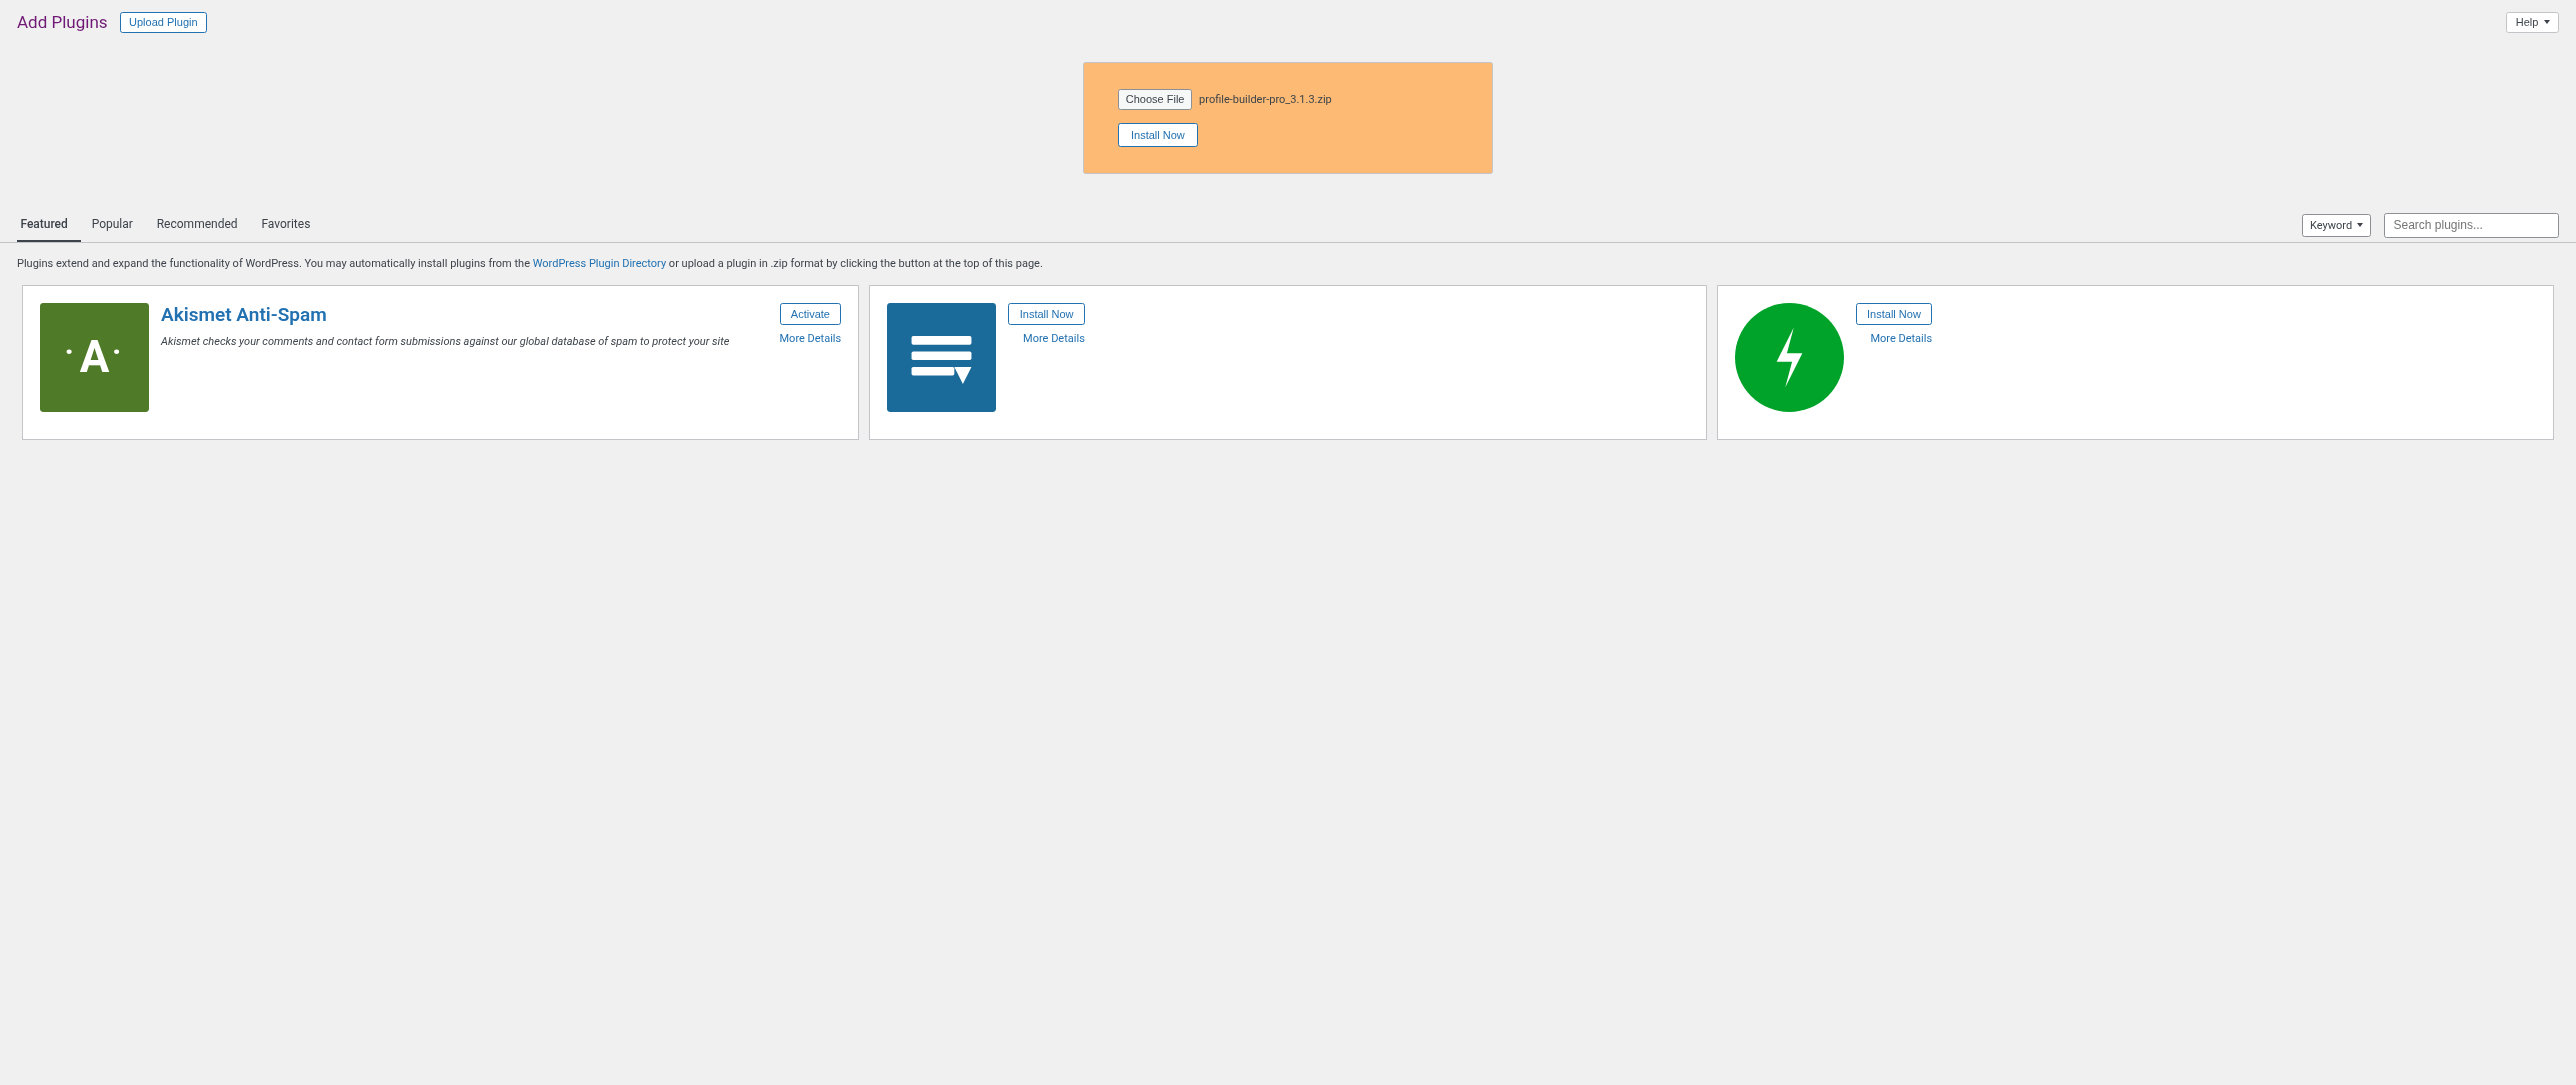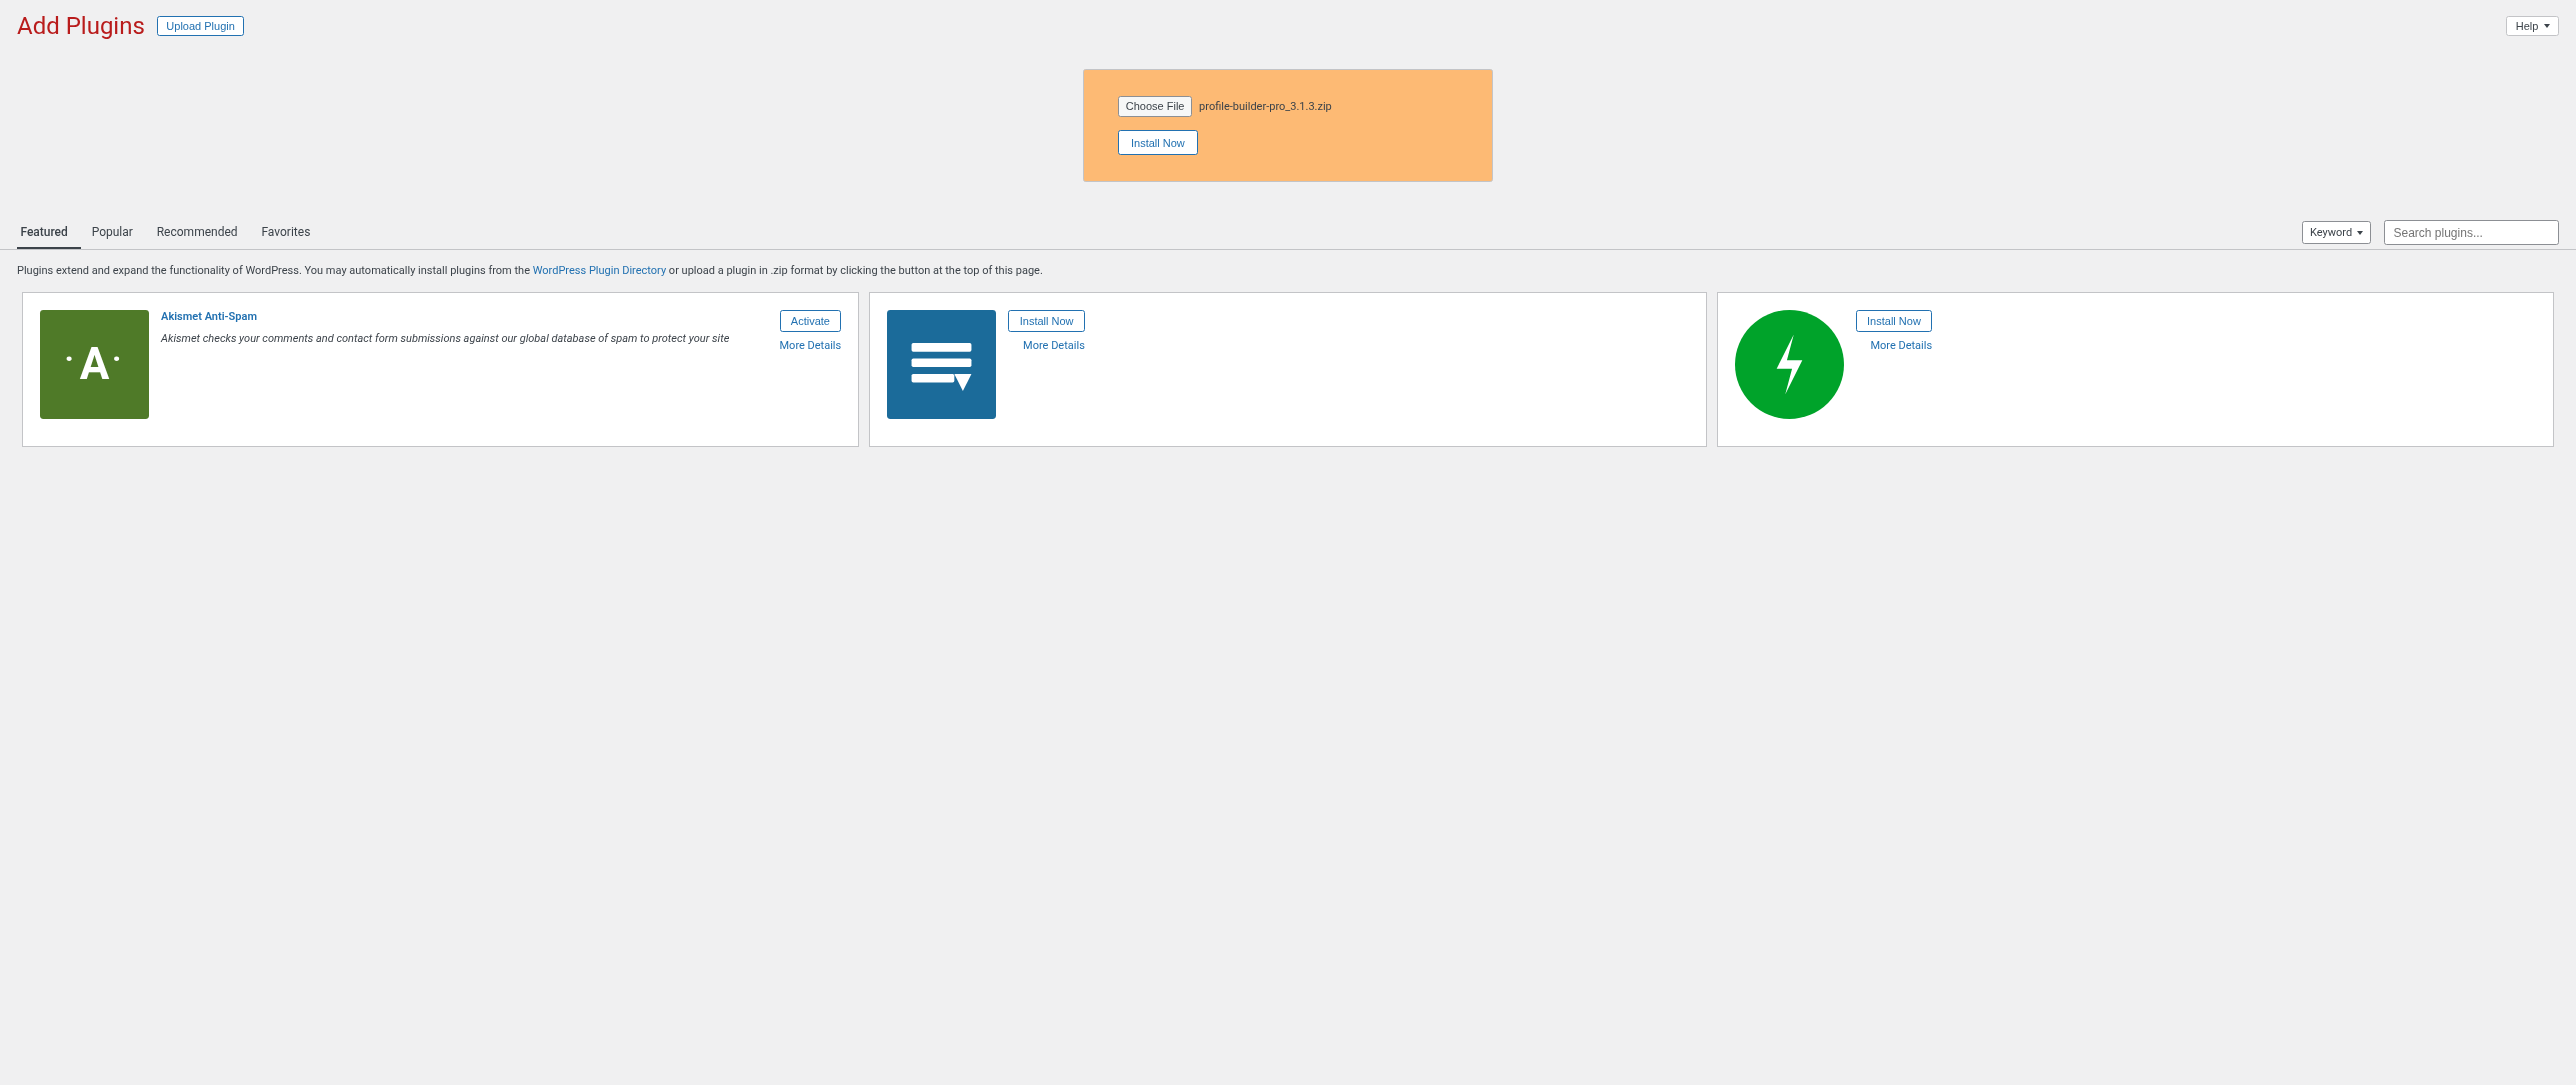--- a/index.html
+++ b/index.html
@@ -17,23 +17,23 @@
       justify-content: space-between;
       padding: 12px 17px 12px 17px;
       background: #f0f0f1;
     }
     .page-title-area {
       display: flex;
       align-items: center;
       gap: 12px;
     }
     .page-title {
-      font-size: 24px;
+      font-size: 17px;
       font-weight: 400;
-      color: #b91c1c;
+      color: #701a75;
     }
     .upload-plugin-btn {
       border: 0.9px solid #2271b1;
       color: #2271b1;
       background: #fff;
       padding: 3.4px 8.5px;
       font-size: 11px;
       cursor: pointer;
       border-radius: 2.6px;
     }
@@ -205,21 +205,21 @@
       background: #1b6b9a;
     }
     .plugin-icon.jetpack {
       background: #00a32a;
       border-radius: 50%;
     }
     .plugin-info {
       flex: 1;
     }
     .plugin-name {
-      font-size: 11px;
+      font-size: 19px;
       font-weight: 600;
       color: #2271b1;
       margin-bottom: 6.8px;
       line-height: 1.3;
     }
     .plugin-description {
       font-size: 11px;
       color: #3c434a;
       line-height: 1.5;
       font-style: italic;

